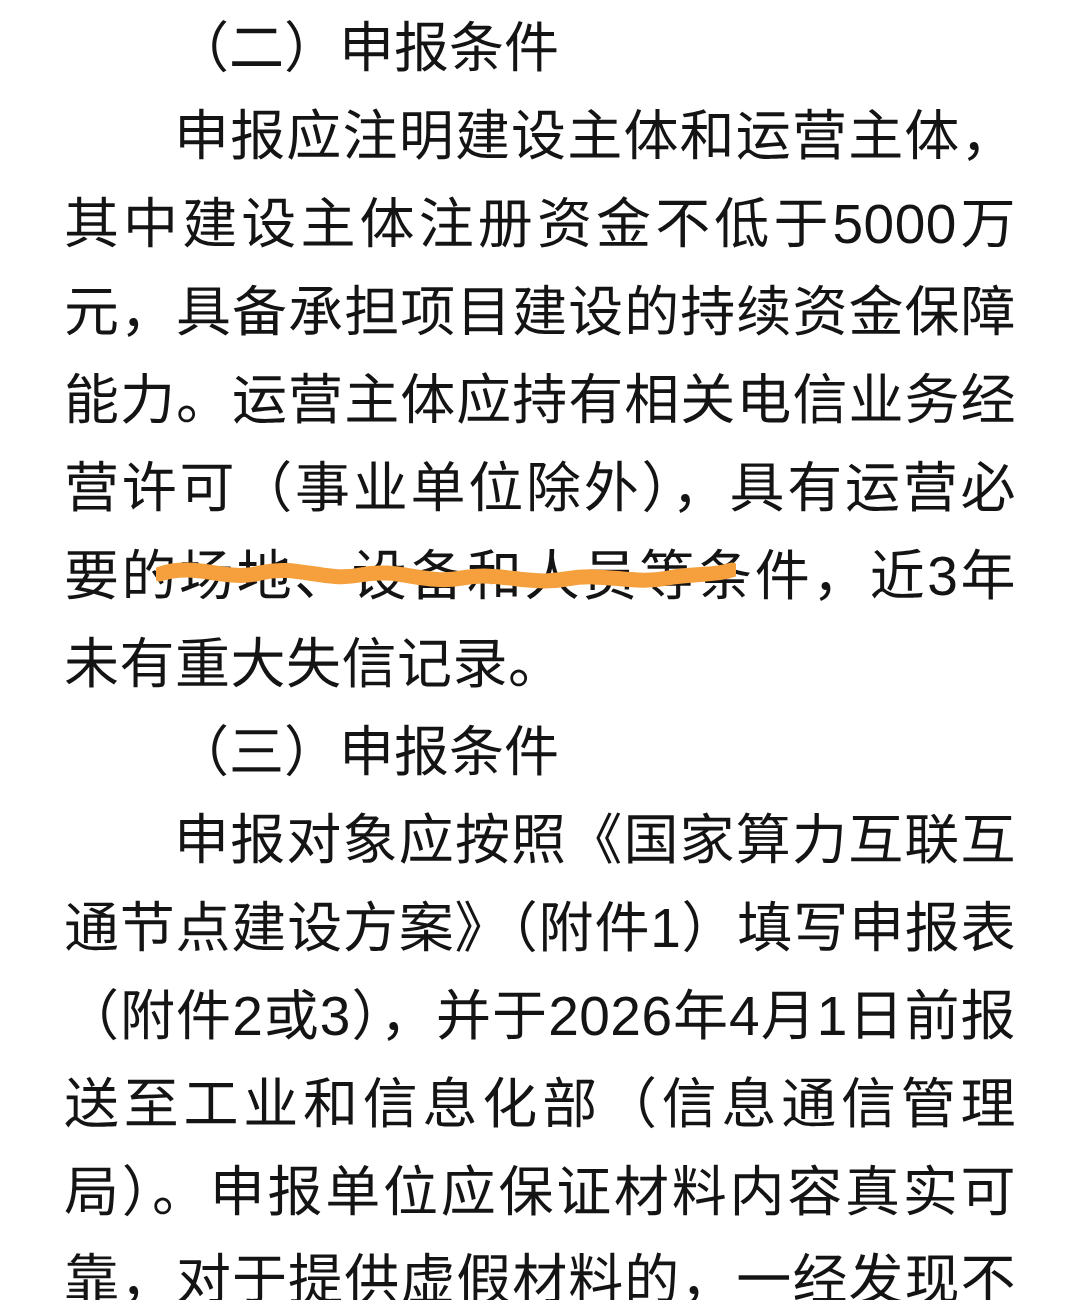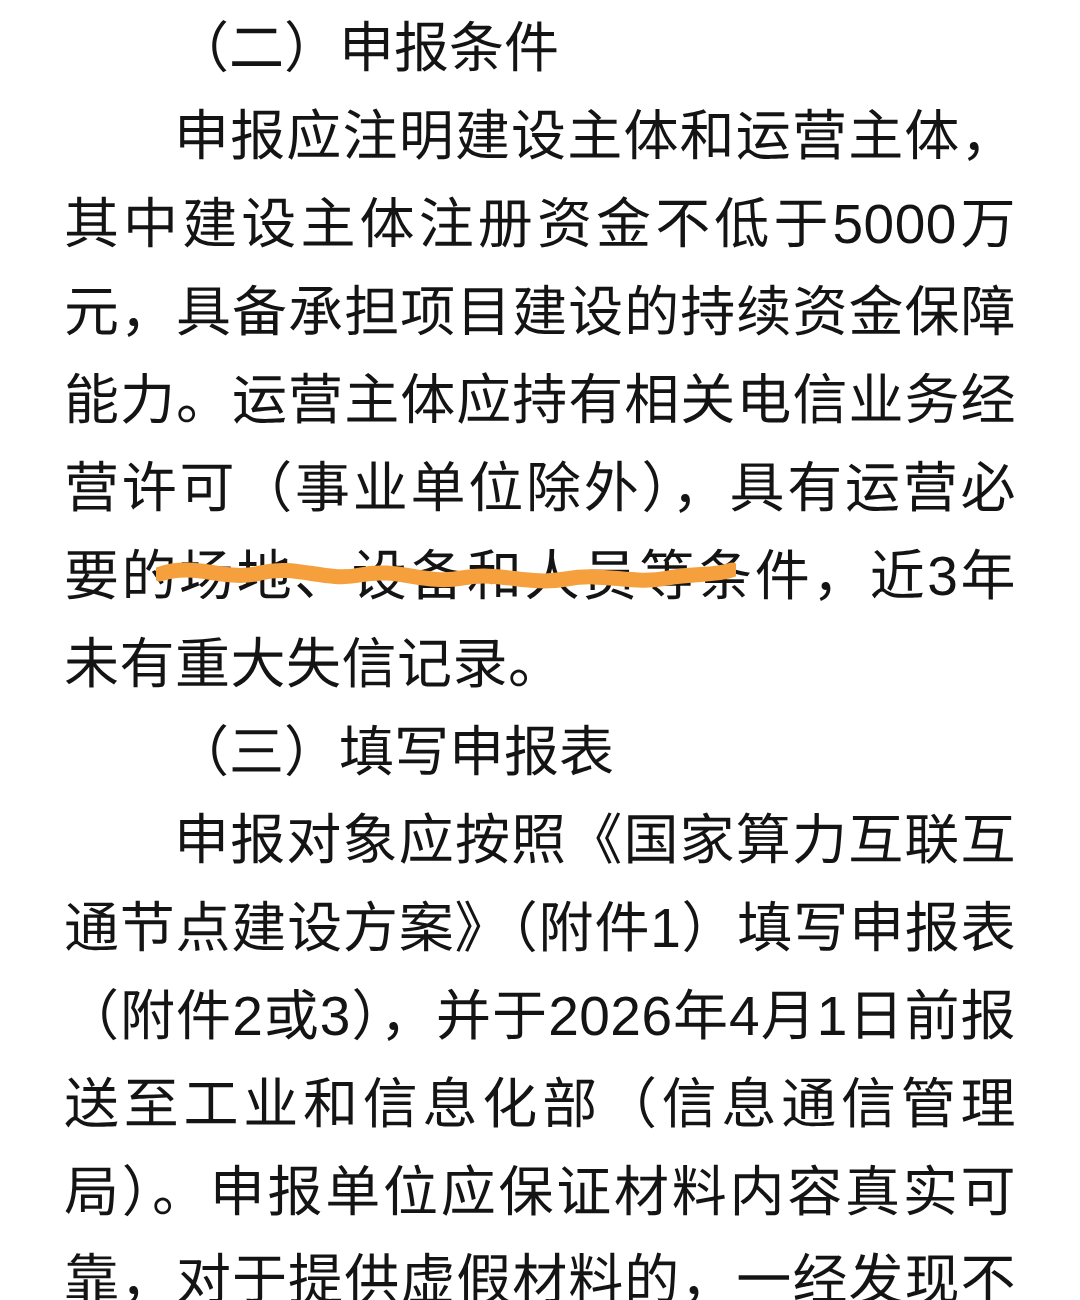--- a/index.html
+++ b/index.html
@@ -67,21 +67,21 @@
 </head>
 <body>
 
 <div class="page">
   <div class="doc-body">
 
     <p class="heading">（二）申报条件</p>
 
     <p class="para indent">申报应注明建设主体和运营主体，其中建设主体注册资金不低于5000万元，具备承担项目建设的持续资金保障能力。运营主体应持有相关电信业务经营许可（事业单位除外），具有运营必要的场地、设备和人员等条件，近3年未有重大失信记录。</p>
 
-    <p class="heading">（三）填写申报表</p>
+    <p class="heading">（三）申报条件</p>
 
     <p class="para indent">申报对象应按照《国家算力互联互通节点建设方案》（附件1）填写申报表（附件2或3），并于2026年4月1日前报送至工业和信息化部（信息通信管理局）。申报单位应保证材料内容真实可靠，对于提供虚假材料的，一经发现不得重新申报。</p>
 
   </div>
 
   <div class="scribble">
     <svg viewBox="0 0 580 48" preserveAspectRatio="none" aria-hidden="true">
       <path d="M4,22 C40,10 70,30 104,21 C140,12 168,30 204,23 C242,15 268,33 306,26 C344,19 372,34 410,27 C448,20 476,33 512,26 C538,21 558,24 576,18" fill="none" stroke="#F5A03C" stroke-width="15" stroke-linecap="round" stroke-linejoin="round"></path>
     </svg>
   </div>

